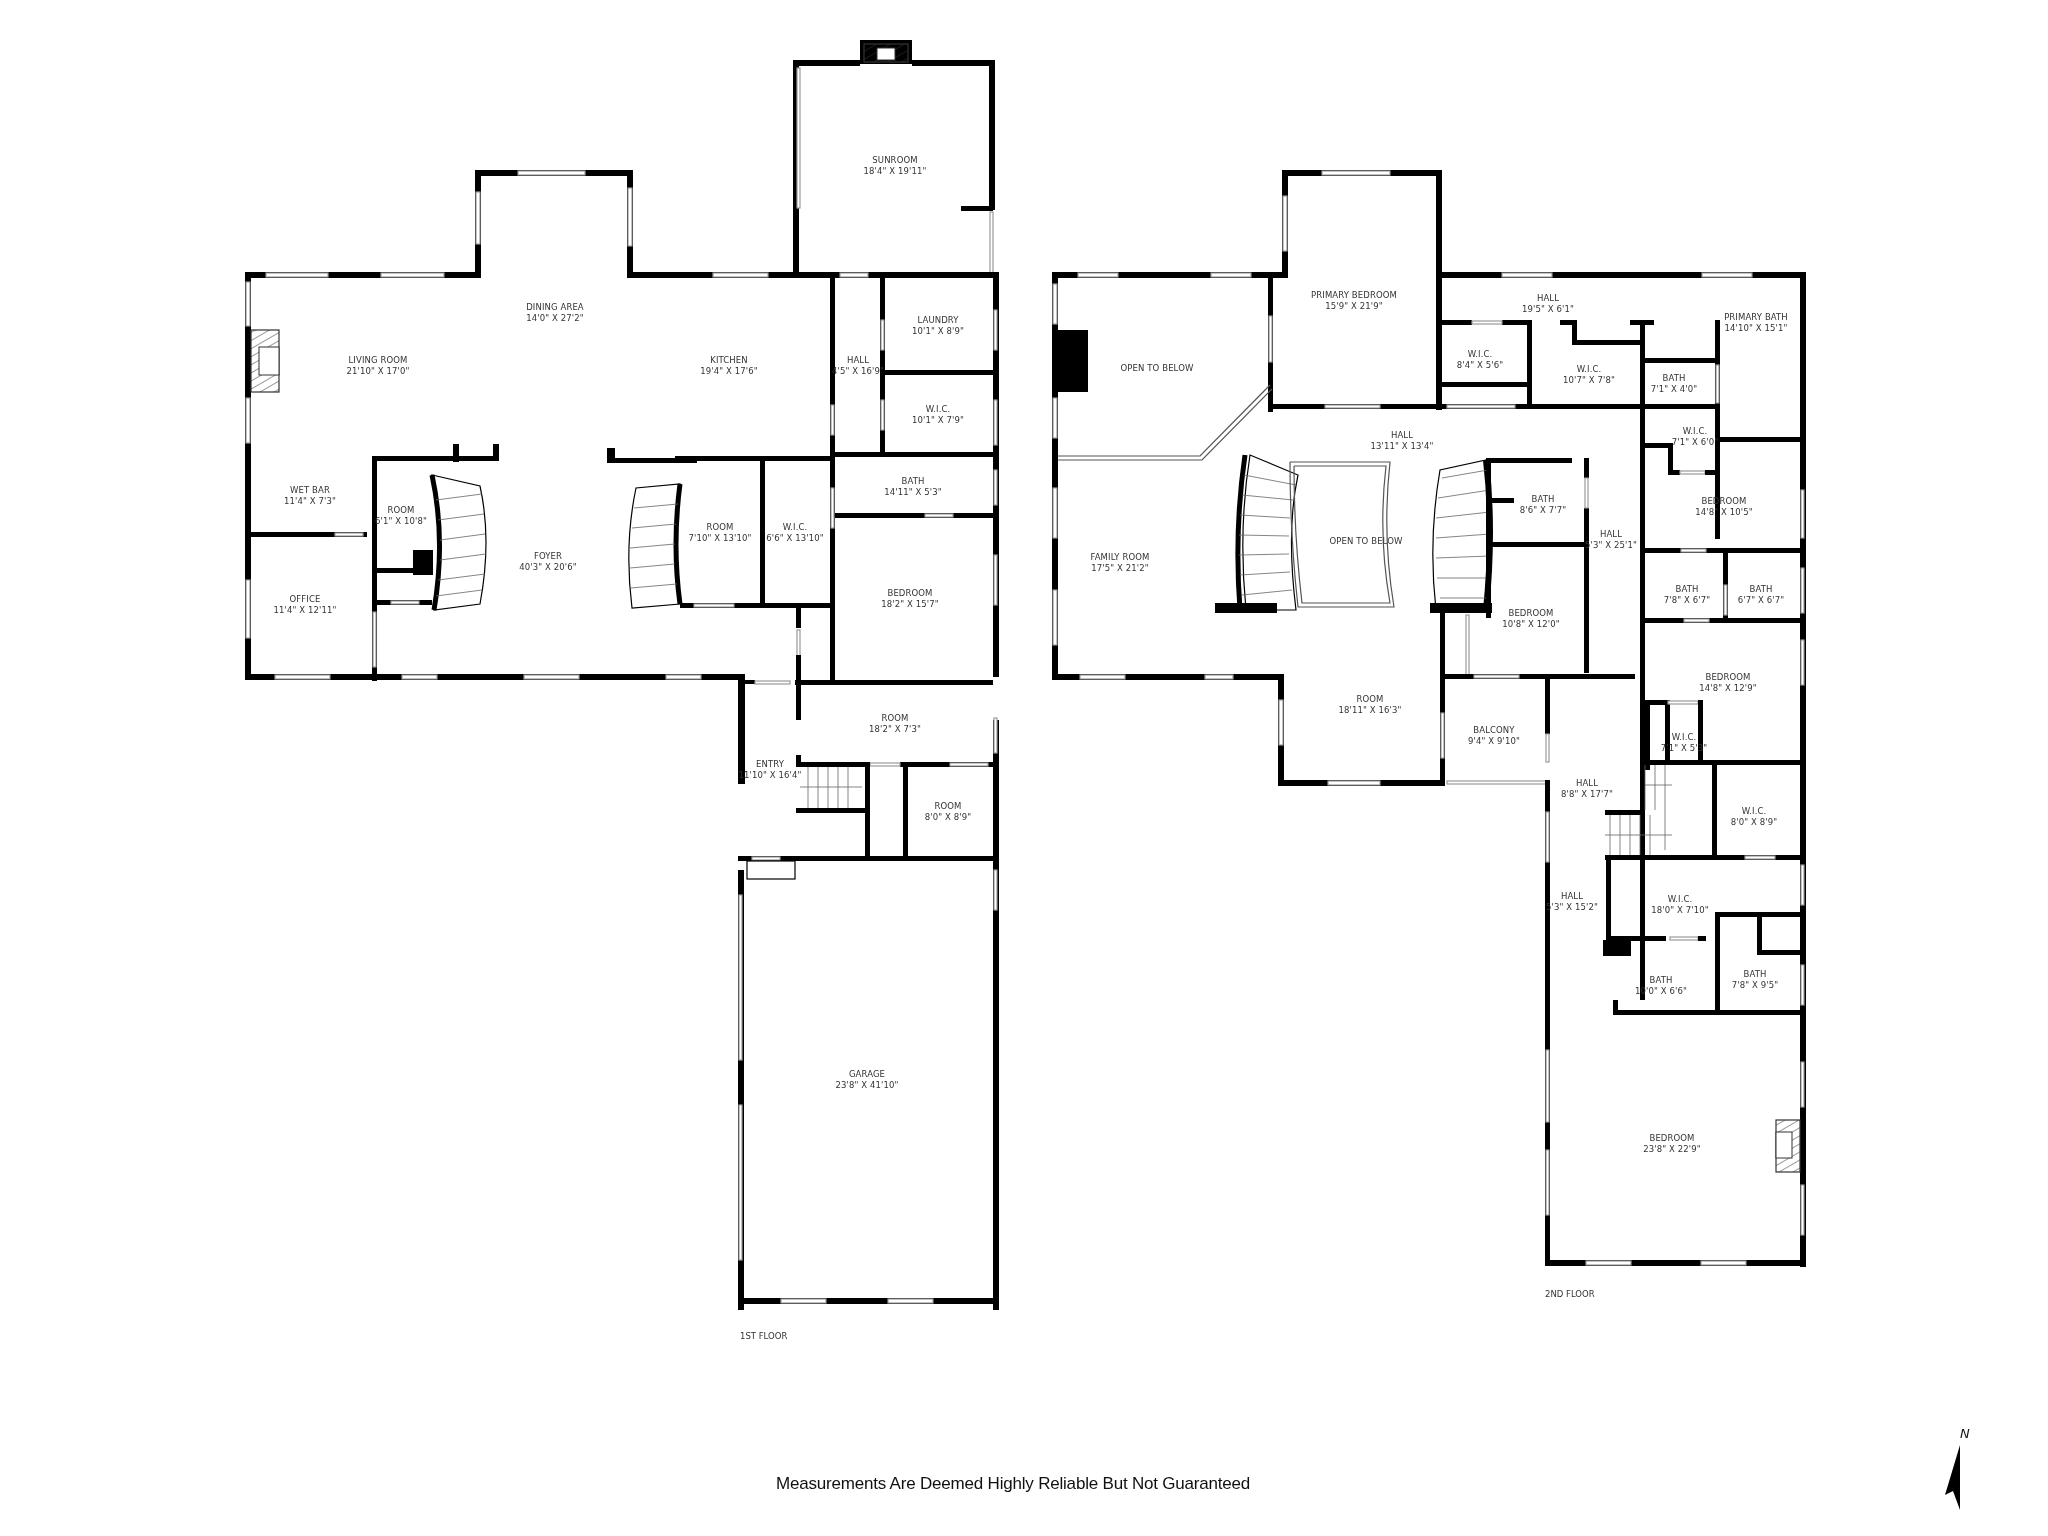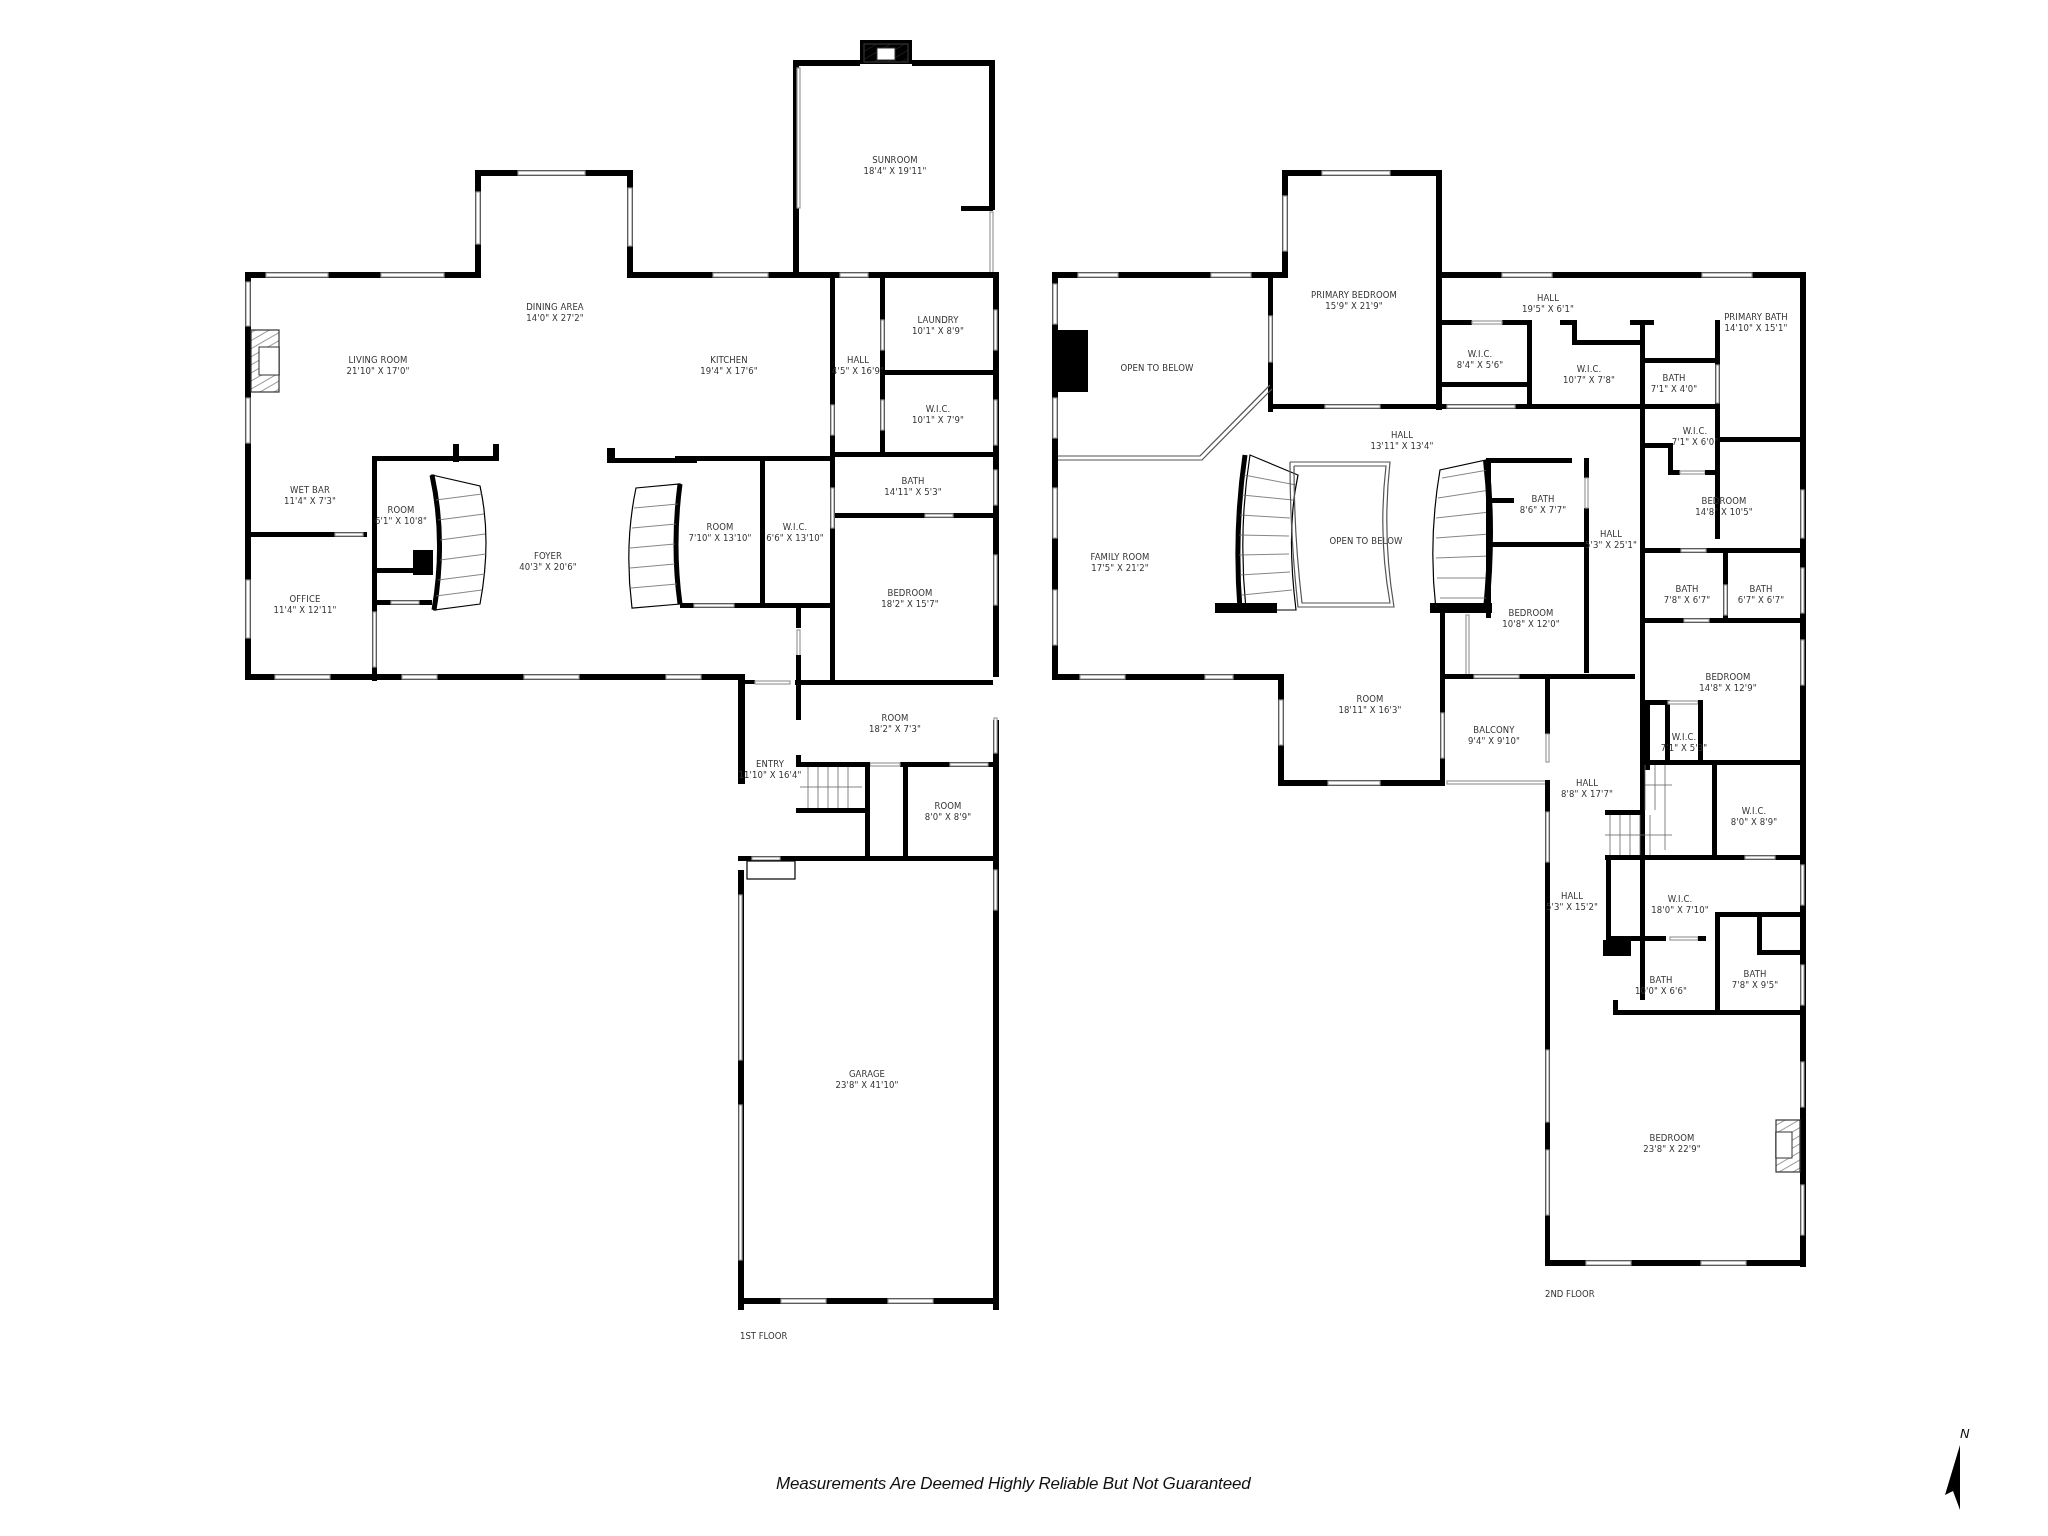--- a/index.html
+++ b/index.html
@@ -5,21 +5,21 @@
   html, body { margin: 0; padding: 0; background: #ffffff; }
   body { width: 2048px; height: 1536px; overflow: hidden; position: relative; font-family: "DejaVu Sans", sans-serif; }
   svg.plan { position: absolute; left: 0; top: 0; width: 2048px; height: 1536px; }
   .wall { fill: #000; }
   .win { fill: #fff; stroke: #9a9a9a; stroke-width: 1.2; }
   .thin { fill: none; stroke: #000; stroke-width: 1.2; }
   .rail { fill: none; stroke: #555; stroke-width: 1.2; }
   .hatch { fill: url(#hatch); stroke: #333; stroke-width: 1.2; }
   .room-label { font-family: "DejaVu Sans", sans-serif; font-size: 8.5px; fill: #333; text-anchor: middle; letter-spacing: 0.1px; }
   .floor-label { font-family: "DejaVu Sans", sans-serif; font-size: 8.5px; fill: #333; }
-  .disclaimer { position: absolute; left: 776px; top: 1474px; font-family: "Liberation Sans", sans-serif; font-size: 17px; color: #111; letter-spacing: -0.2px; font-style: italic; }
+  .disclaimer { position: absolute; left: 776px; top: 1474px; font-family: "Liberation Sans", sans-serif; font-size: 17px; color: #111; letter-spacing: -0.2px; }
   .north { position: absolute; left: 1925px; top: 1425px; width: 50px; height: 90px; }
   .north-letter { position: absolute; left: 1960px; top: 1426px; font-family: "DejaVu Sans", sans-serif; font-size: 13px; font-style: italic; color: #111; }
 </style>
 </head>
 <body>
 
 <svg class="plan" viewBox="0 0 2048 1536" xmlns="http://www.w3.org/2000/svg">
   <defs>
     <pattern id="hatch" patternUnits="userSpaceOnUse" width="7" height="7" patternTransform="rotate(60)">
       <line x1="0" y1="0" x2="0" y2="7" stroke="#333" stroke-width="1"></line>

